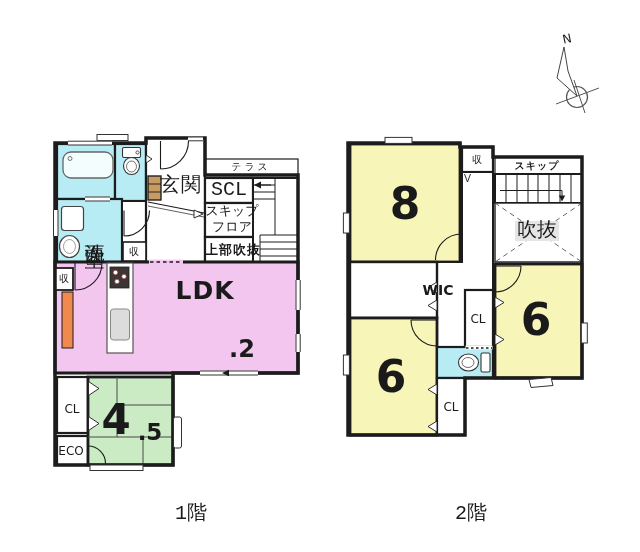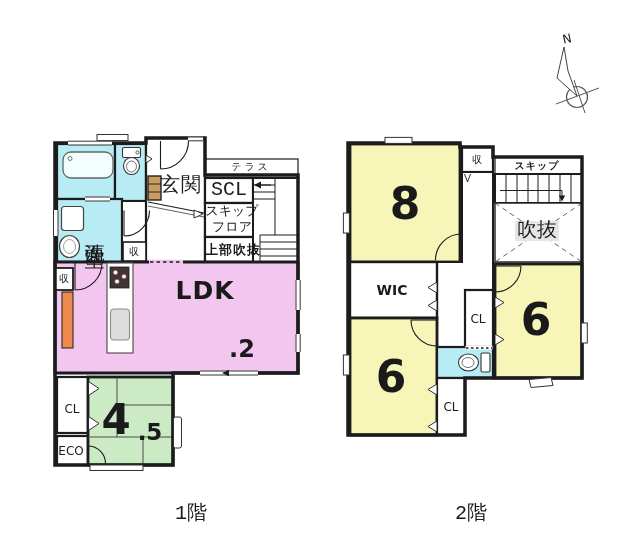--- a/index.html
+++ b/index.html
@@ -2,21 +2,21 @@
 <html><head>
 <meta charset="utf-8">
 <style>
   html,body{margin:0;padding:0;background:#fff;}
   #canvas{position:relative;width:640px;height:552px;background:#ffffff;overflow:hidden;
           font-family:"DejaVu Sans","Liberation Sans",sans-serif;color:#1a1a1a;}
   #plan-svg{position:absolute;left:0;top:0;}
   .lbl{position:absolute;transform:translate(-50%,-50%);white-space:nowrap;
        color:#1a1a1a;line-height:1;}
   .fs10{font-size:10px;} .fs11{font-size:13px;} .fs12{font-size:12px;}
-  .fs13{font-size:12px;} .fs14{font-size:14px;} .fs15{font-size:20px;font-family:Liberation Mono, monospace;}
+  .fs13{font-size:12px;} .fs14{font-size:14px;margin-left:46px;} .fs15{font-size:20px;font-family:Liberation Mono, monospace;}
   .b{font-weight:bold;}
   .big44{font-size:44px;font-weight:bold;}
   .big42{font-size:42px;font-weight:bold;}
   .dec24{font-size:24px;font-weight:bold;}
   .dec23{font-size:23px;font-weight:bold;}
   .ldk-title{font-size:25px;font-weight:bold;letter-spacing:1px;}
   .ls1{letter-spacing:1px;} .ls3{letter-spacing:3px;}
   .vert{writing-mode:vertical-rl;letter-spacing:2px;}
   .two-line{line-height:1.25;text-align:center;}
   .bgw{background:#e5e5e5;padding:0 2px;}

